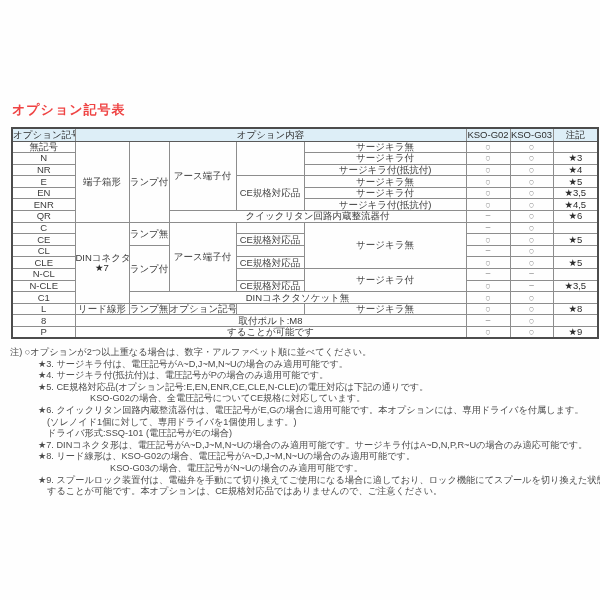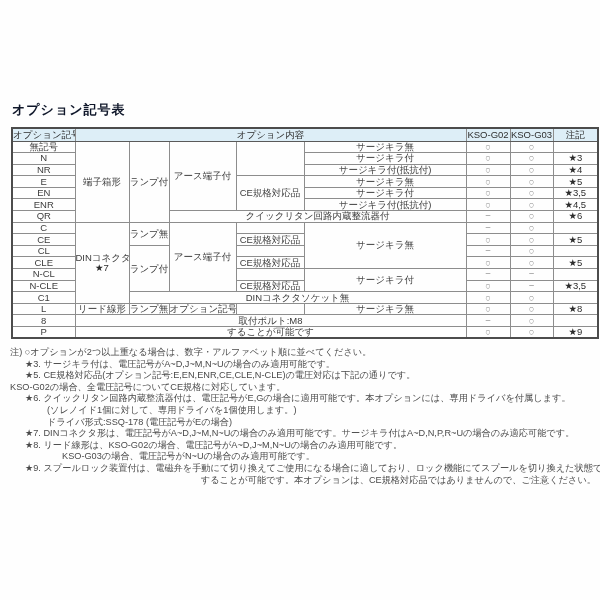--- a/index.html
+++ b/index.html
@@ -1,36 +1,36 @@
 <!DOCTYPE html>
 <html><head>
 <meta charset="utf-8">
 <style>
   * { margin:0; padding:0; box-sizing:border-box; }
   html,body { width:600px; height:600px; background:#ffffff; }
   body { font-family:"Liberation Sans","DejaVu Sans",sans-serif; color:#3b3b3b; overflow:hidden; }
   .page { position:relative; width:600px; height:600px; background:#fefefe; }
 
-  .doc-title { position:absolute; left:12px; top:101px; font-size:13px; font-weight:bold; color:#0f172a; letter-spacing:1px; white-space:nowrap; }
+  .doc-title { position:absolute; left:12px; top:101px; font-size:13px; font-weight:bold; color:#ef4444; letter-spacing:1px; white-space:nowrap; }
 
   table.opt { position:absolute; left:11px; top:127px; width:586px; border-collapse:collapse; table-layout:fixed; font-size:9.5px; color:#3c3c3c; }
   table.opt { border:2px solid #4c4c4c; }
   table.opt th, table.opt td { border:1px solid #8d8d8d; text-align:center; vertical-align:middle; padding:0; line-height:1.05; height:11.6px; overflow:hidden; white-space:nowrap; }
   table.opt thead th { background:#ddeef7; font-weight:normal; color:#2e2e2e; height:13px; border-bottom:1px solid #5a5a5a; }
   td.surge { text-align:left; padding-left:4px; }
   td.notecol { text-align:right; padding-right:3px; color:#2c2c2c; }
   td.mark { color:#8f8f8f; font-size:9.5px; }
   td.cat .star { color:#2c2c2c; }
   .notes { position:absolute; left:10px; top:347px; width:586px; font-size:9.2px; color:#4a4a4a; line-height:11.6px; }
   .note-line { white-space:nowrap; }
-  .ind-star { margin-left:15px; }
-  .ind-sub5 { }
+  .ind-star { margin-left:28px; }
+  .ind-sub5 { margin-left:80px; }
   .ind-sub6 { margin-left:37px; }
-  .ind-sub8 { margin-left:52px; }
-  .ind-cont { margin-left:37px;text-align:right; }
+  .ind-sub8 { margin-left:100px; }
+  .ind-cont { margin-left:37px; }
 </style>
 </head>
 <body>
 
 <div class="page">
 
   <div class="doc-title">オプション記号表</div>
 
   <table class="opt">
     <colgroup>
@@ -187,25 +187,26 @@
         <td class="mark">○</td>
         <td class="mark">○</td>
         <td class="notecol">★9</td>
       </tr>
     </tbody>
   </table>
 
   <div class="notes">
     <div class="note-line">注) ○オプションが2つ以上重なる場合は、数字・アルファベット順に並べてください。</div>
     <div class="note-line ind-star">★3. サージキラ付は、電圧記号がA~D,J~M,N~Uの場合のみ適用可能です。</div>
+    <div class="note-line ind-star">★4. サージキラ付(抵抗付)は、電圧記号がPの場合のみ適用可能です。</div>
     <div class="note-line ind-star">★5. CE規格対応品(オプション記号:E,EN,ENR,CE,CLE,N-CLE)の電圧対応は下記の通りです。</div>
     <div class="note-line ind-sub5">KSO-G02の場合、全電圧記号についてCE規格に対応しています。</div>
     <div class="note-line ind-star">★6. クイックリタン回路内蔵整流器付は、電圧記号がE,Gの場合に適用可能です。本オプションには、専用ドライバを付属します。</div>
     <div class="note-line ind-sub6">(ソレノイド1個に対して、専用ドライバを1個使用します。)</div>
-    <div class="note-line ind-sub6">ドライバ形式:SSQ-178 (電圧記号がEの場合)</div>
+    <div class="note-line ind-sub6">ドライバ形式:SSQ-101 (電圧記号がEの場合)</div>
     <div class="note-line ind-star">★7. DINコネクタ形は、電圧記号がA~D,J~M,N~Uの場合のみ適用可能です。サージキラ付はA~D,N,P,R~Uの場合のみ適応可能です。</div>
     <div class="note-line ind-star">★8. リード線形は、KSO-G02の場合、電圧記号がA~D,J~M,N~Uの場合のみ適用可能です。</div>
     <div class="note-line ind-sub8">KSO-G03の場合、電圧記号がN~Uの場合のみ適用可能です。</div>
     <div class="note-line ind-star">★9. スプールロック装置付は、電磁弁を手動にて切り換えてご使用になる場合に適しており、ロック機能にてスプールを切り換えた状態で固定</div>
     <div class="note-line ind-cont">することが可能です。本オプションは、CE規格対応品ではありませんので、ご注意ください。</div>
   </div>
 
 </div>
 
 </body></html>

